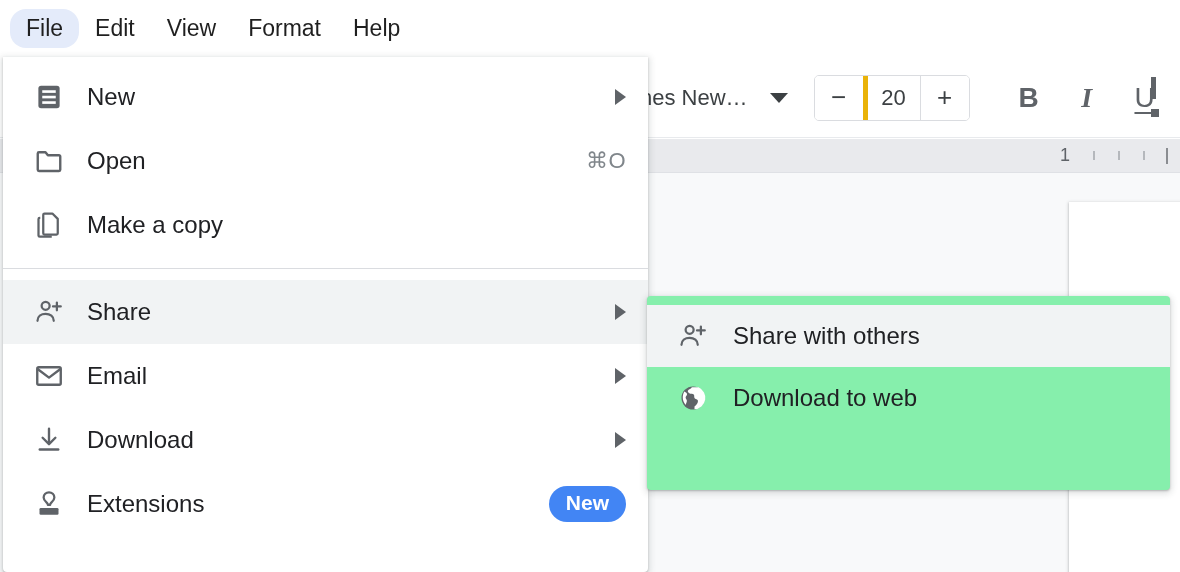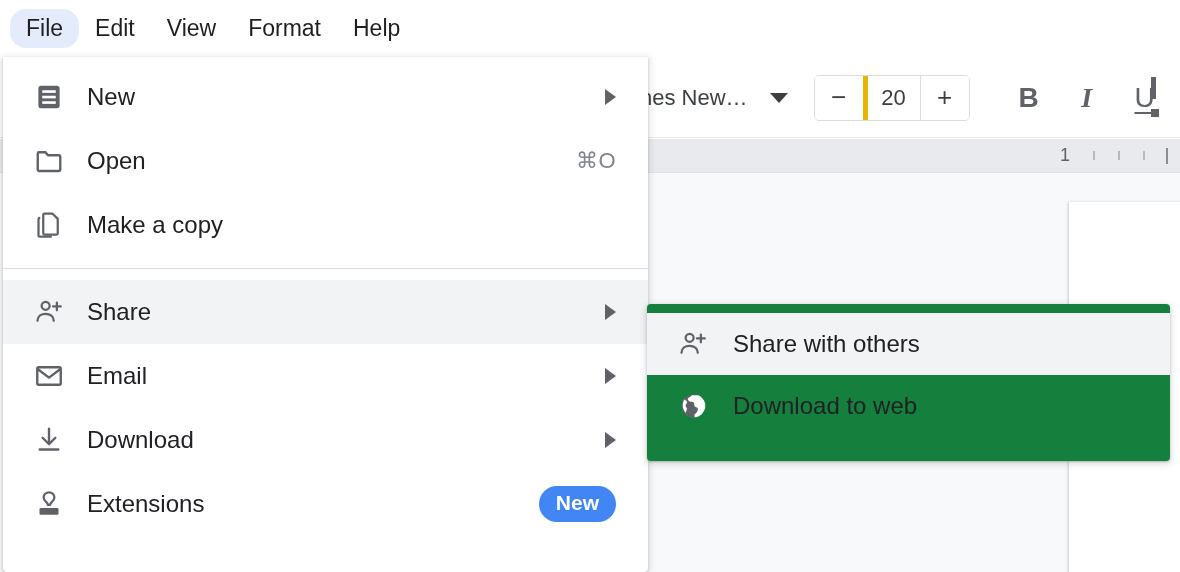--- a/index.html
+++ b/index.html
@@ -130,21 +130,21 @@
     background: #ffffff;
     border-radius: 0 0 4px 4px;
     box-shadow: 0 2px 6px 2px rgba(60,64,67,.15), 0 1px 2px 0 rgba(60,64,67,.30);
     z-index: 20;
     padding-top: 8px;
   }
   .mrow {
     position: relative;
     display: flex; align-items: center;
     height: 64px;
-    padding-left: 28px; padding-right: 32px;
+    padding-left: 28px; padding-right: 22px;
     cursor: default;
   }
   .mrow.hl { background: #f1f3f4; }
   .mrow .micon {
     width: 36px; height: 36px;
     display: flex; align-items: center; justify-content: center;
     flex: 0 0 36px;
     color: #5f6368;
   }
   .mrow .mlabel {
@@ -171,23 +171,23 @@
     border-radius: 20px;
     line-height: 1.1;
   }
   .divider {
     height: 1px; background: #dadce0;
     margin: 11px 0 11px 0;
   }
 
   
   .submenu {
-    position: absolute; left: 647px; top: 304px;
-    width: 523px; height: 157px;
-    background: #15803d;
+    position: absolute; left: 647px; top: 296px;
+    width: 523px; height: 194px;
+    background: #86efac;
     border-radius: 4px;
     box-shadow: 0 2px 6px 2px rgba(60,64,67,.15), 0 1px 2px 0 rgba(60,64,67,.30);
     z-index: 30;
     padding-top: 9px;
   }
   .submenu .mrow { height: 62px; padding-left: 28px; }
   .submenu .mrow .mlabel { font-size: 24px; margin-left: 22px; }
 
   svg { display: block; }
 </style>

